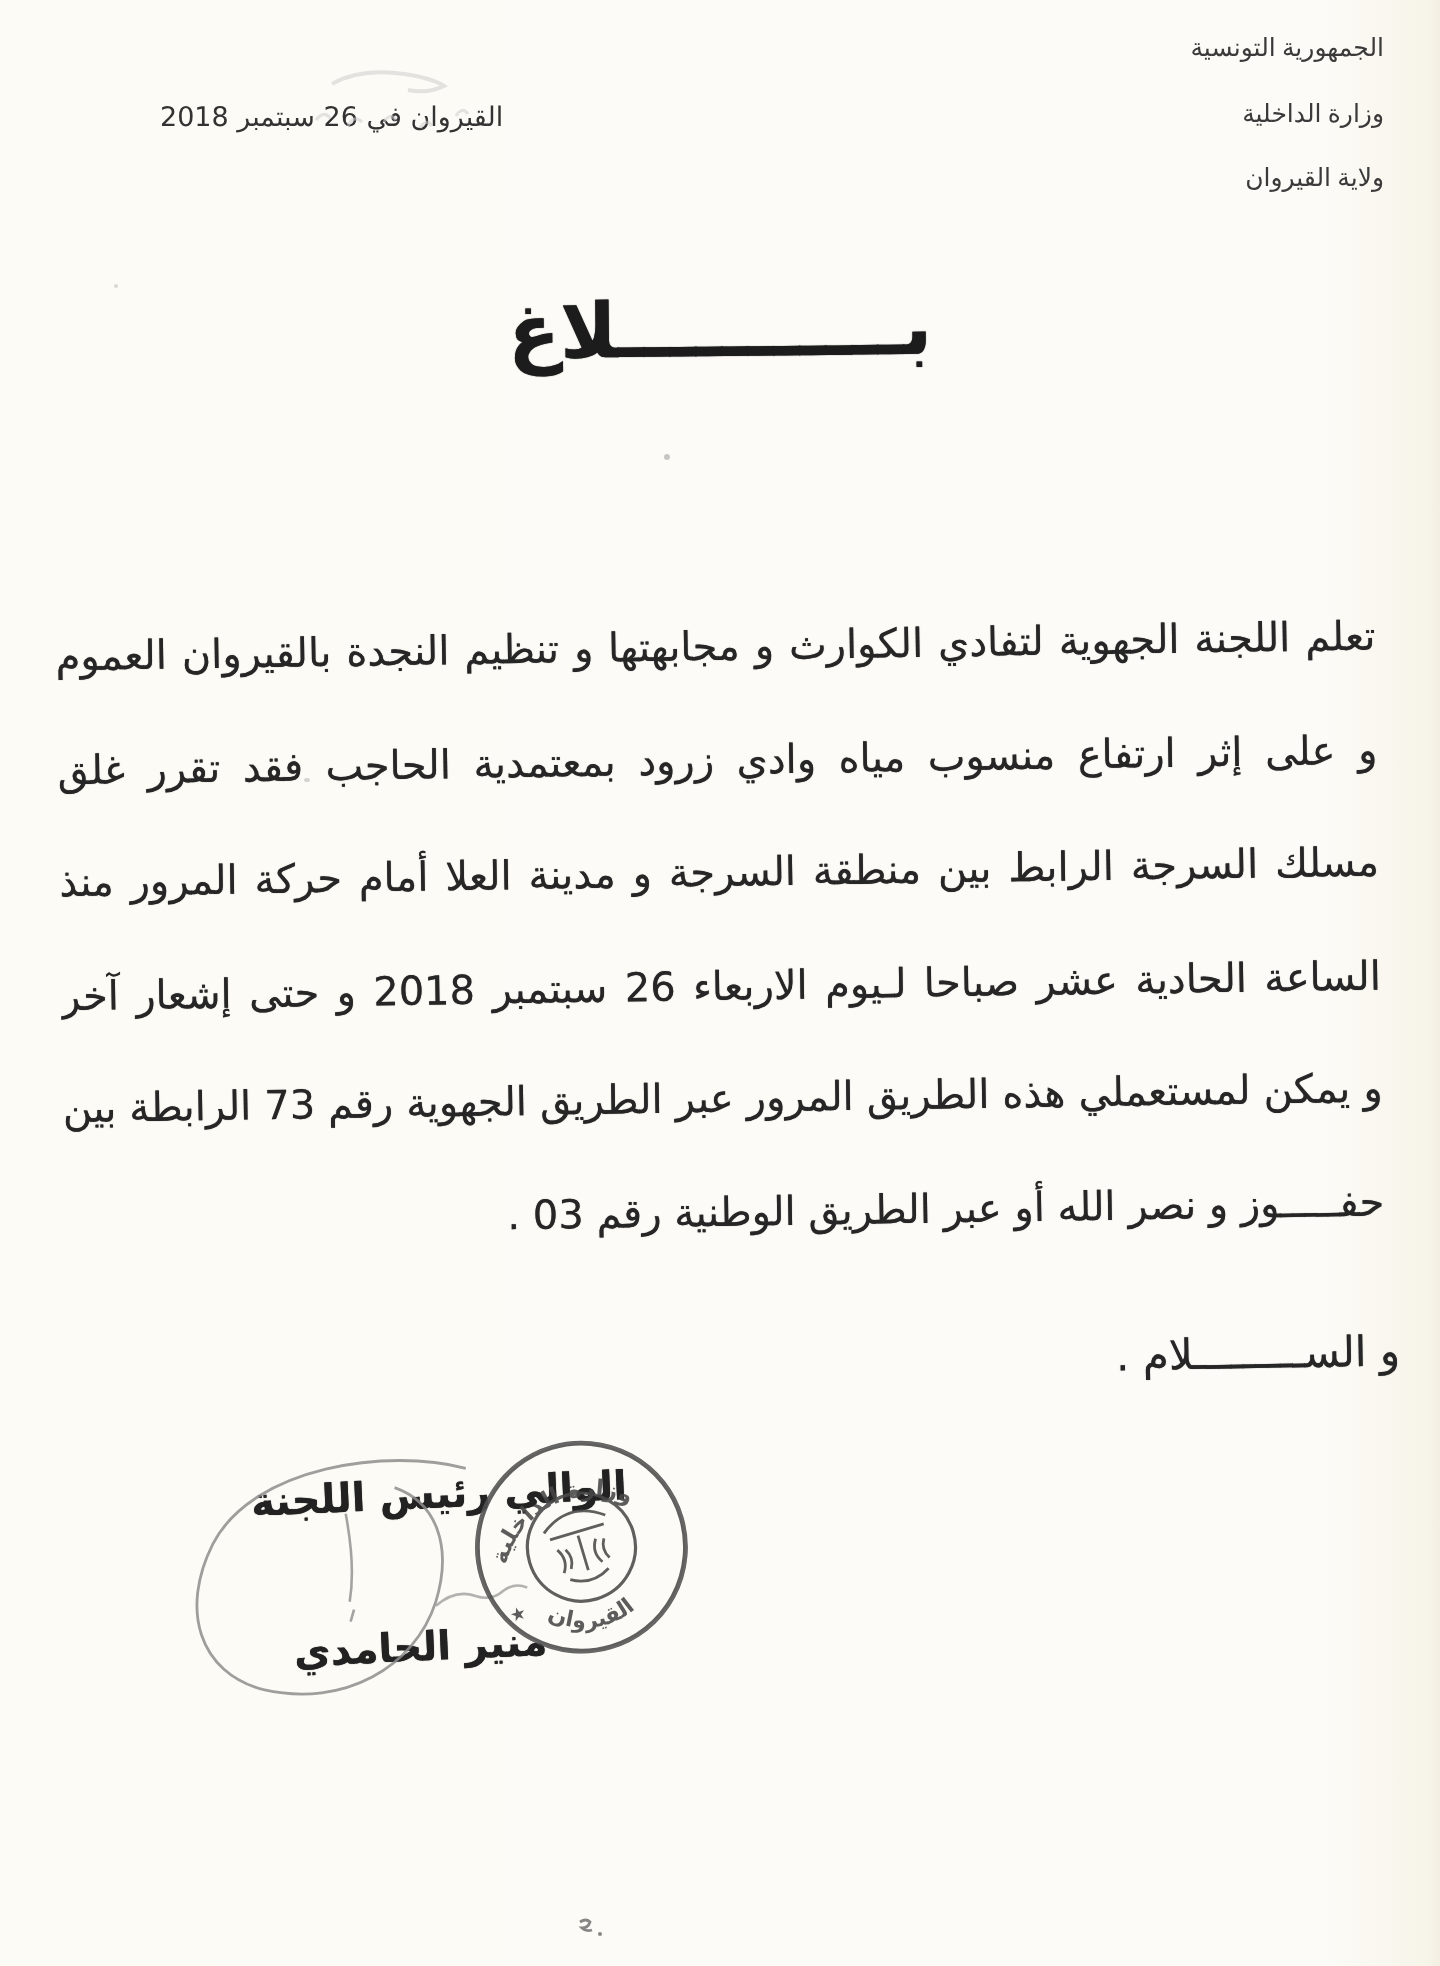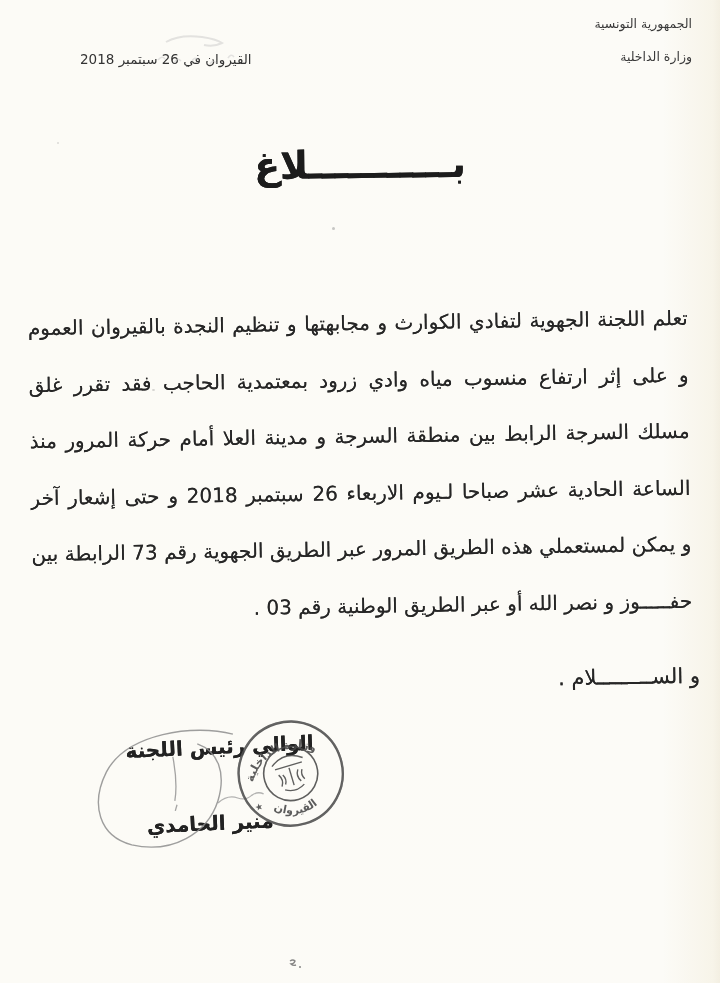--- a/index.html
+++ b/index.html
@@ -11,20 +11,21 @@
   .page{
     position:absolute;inset:0;width:720px;height:983px;
     background:linear-gradient(90deg,#fcfbf6 0%,#fcfbf7 92%,#f7f4e9 99%,#f3efe2 100%);
   }
   
   .org-header{
     position:absolute;top:8px;right:28px;width:220px;
     direction:rtl;text-align:right;color:#3a3a3a;
     font-size:12.5px;line-height:32.5px;
     letter-spacing:.2px;
+    font-family:Liberation Serif, serif;
   }
   .org-header .org-line{white-space:nowrap;}
   
   .date-line{
     position:absolute;top:11px;left:80px;
     direction:rtl;font-size:13.5px;color:#333;white-space:nowrap;margin-top:40px;
   }
   
   .pencil{position:absolute;left:148px;top:30px;opacity:.55;}
   
@@ -82,20 +83,21 @@
   .bottom-mark{position:absolute;left:286px;top:958px;opacity:.8;}
 </style>
 </head>
 <body>
 
 <div class="page">
 
   <div class="org-header">
     <div class="org-line">الجمهورية التونسية</div>
     <div class="org-line">وزارة الداخلية</div>
+    <div class="org-line">ولاية القيروان</div>
   </div>
 
   <div class="date-line">القيروان في 26 سبتمبر 2018</div>
 
   <svg class="pencil" width="110" height="42" viewBox="0 0 110 42">
     <path d="M18 12 q14 -8 36 -5 q14 2 20 6 q-8 4 -18 2" fill="none" stroke="#c2c2c2" stroke-width="2" opacity=".8"></path>
     <path d="M10 30 q4 -5 7 -1 M26 33 q3 -6 7 -2 M44 31 q3 -5 6 -1 M62 34 q3 -5 6 -1 M80 28 q3 -5 6 -1" fill="none" stroke="#cfcfcf" stroke-width="1.6"></path>
   </svg>
 
   <span class="speck s1"></span>

